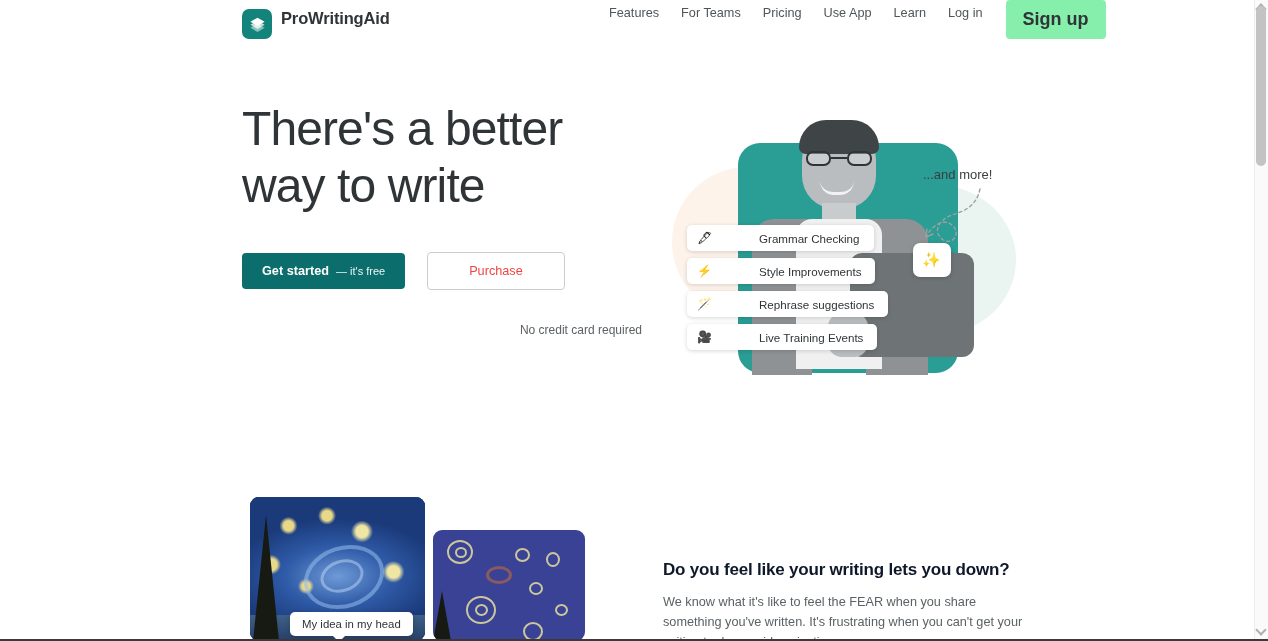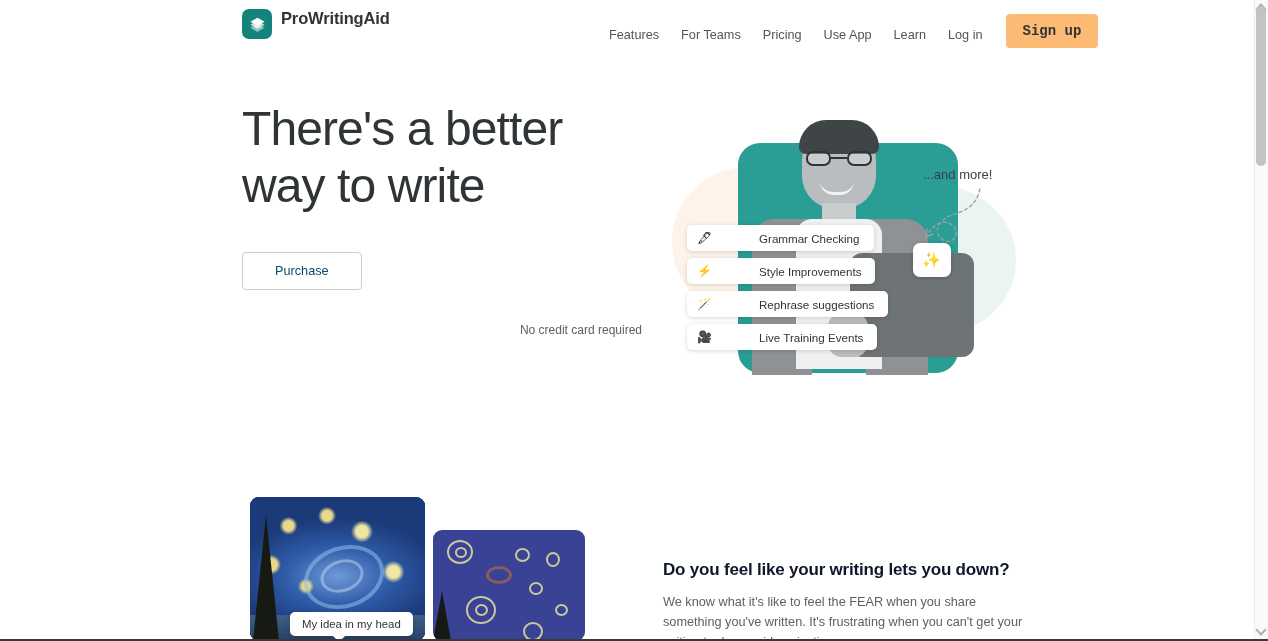--- a/index.html
+++ b/index.html
@@ -48,37 +48,36 @@
     flex: none;
   }
   .logo-mark svg { display: block; }
   .brand-name {
     font-size: 16.5px; font-weight: bold; color: #2f3437;
     letter-spacing: -0.15px; white-space: nowrap;
   }
 
   .nav {
     position: absolute; left: 598px; top: 0; height: 48px;
-    display: flex; align-items: flex-end; gap: 0px;
+    display: flex; align-items: flex-start; gap: 0px;
   }
   .nav-link {
     font-size: 12.7px; color: #4f5559;
     text-decoration: none; white-space: nowrap;
     padding: 6px 11px;
   }
   .signup-btn {
     margin-left: 12px;
-    background: #fdba74;
+    background: #86efac;
     color: #2f3437;
-    font-size: 14px; font-weight: bold;
+    font-size: 18px; font-weight: bold;
     border: none; border-radius: 4px;
     padding: 9px 17px;
     cursor: pointer;
     white-space: nowrap;
-    font-family: Liberation Mono, monospace;
   }
 
   
   .hero-copy {
     position: absolute; left: 242px; top: 100px;
     width: 400px;
   }
   .hero-title {
     font-size: 48px; line-height: 57px;
     font-weight: normal; color: #2f3437;
@@ -97,23 +96,23 @@
     background: #0c6e6c; color: #ffffff;
     border: none; border-radius: 4px;
     padding: 11px 20px;
     font-size: 12.7px; cursor: pointer;
     white-space: nowrap;
     display: inline-flex; align-items: baseline; gap: 7px;
   }
   .btn-primary .lead { font-weight: bold; }
   .btn-primary .tail { font-size: 11px; opacity: .92; }
   .btn-outline {
-    background: #ffffff; color: #0c4a6e;
+    background: #ffffff; color: #ef4444;
     border: 1px solid #c8ced1; border-radius: 4px;
-    padding: 11px 32px;
+    padding: 11px 41px;
     font-size: 12.7px; cursor: pointer;
     white-space: nowrap;
   }
   .hero-note {
     margin-top: 33px;
     font-size: 12px; color: #5b6164; text-align: right;
   }
 
   
   .hero-art {
@@ -404,20 +403,24 @@
       </nav>
     </div>
 
     <div class="hero-copy">
       <h1 class="hero-title">
         <span>There's a better</span><br>
         <span>way to write</span>
       </h1>
 
       <div class="hero-actions">
+        <button class="btn-primary">
+          <span class="lead">Get started</span>
+          <span class="tail">— it's free</span>
+        </button>
         <button class="btn-outline">Purchase</button>
       </div>
 
       <p class="hero-note">No credit card required</p>
     </div>
 
     <div class="hero-art">
       <div class="blob-peach"></div>
       <div class="blob-mint"></div>
       <div class="teal-card"></div>

